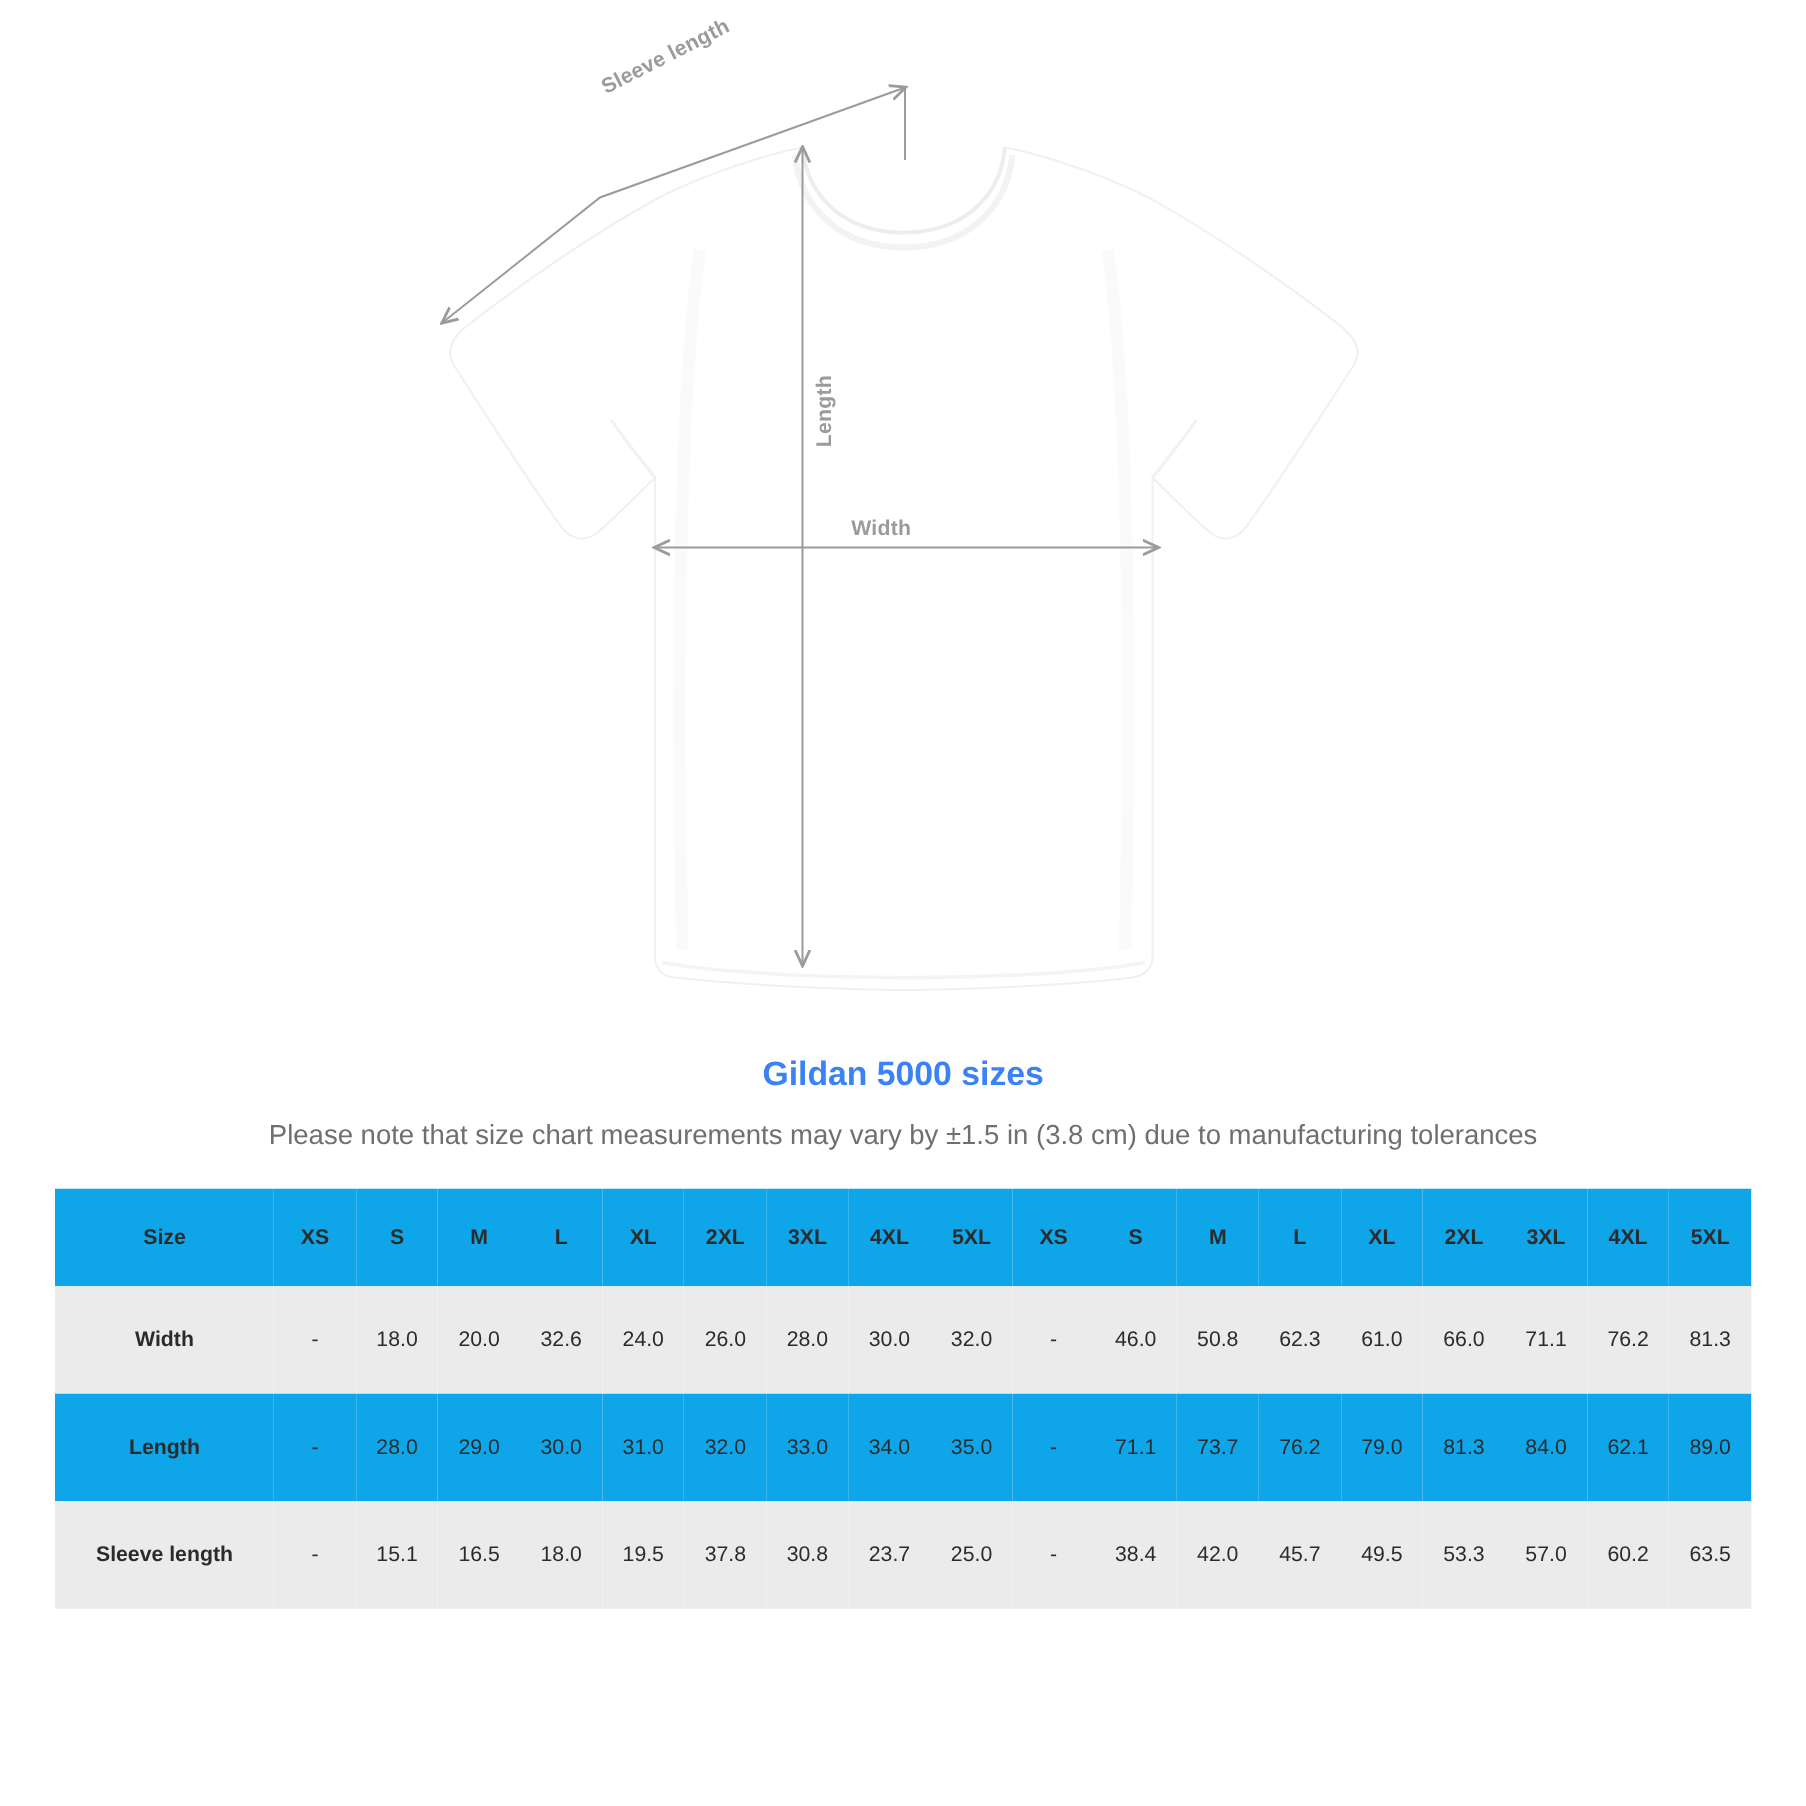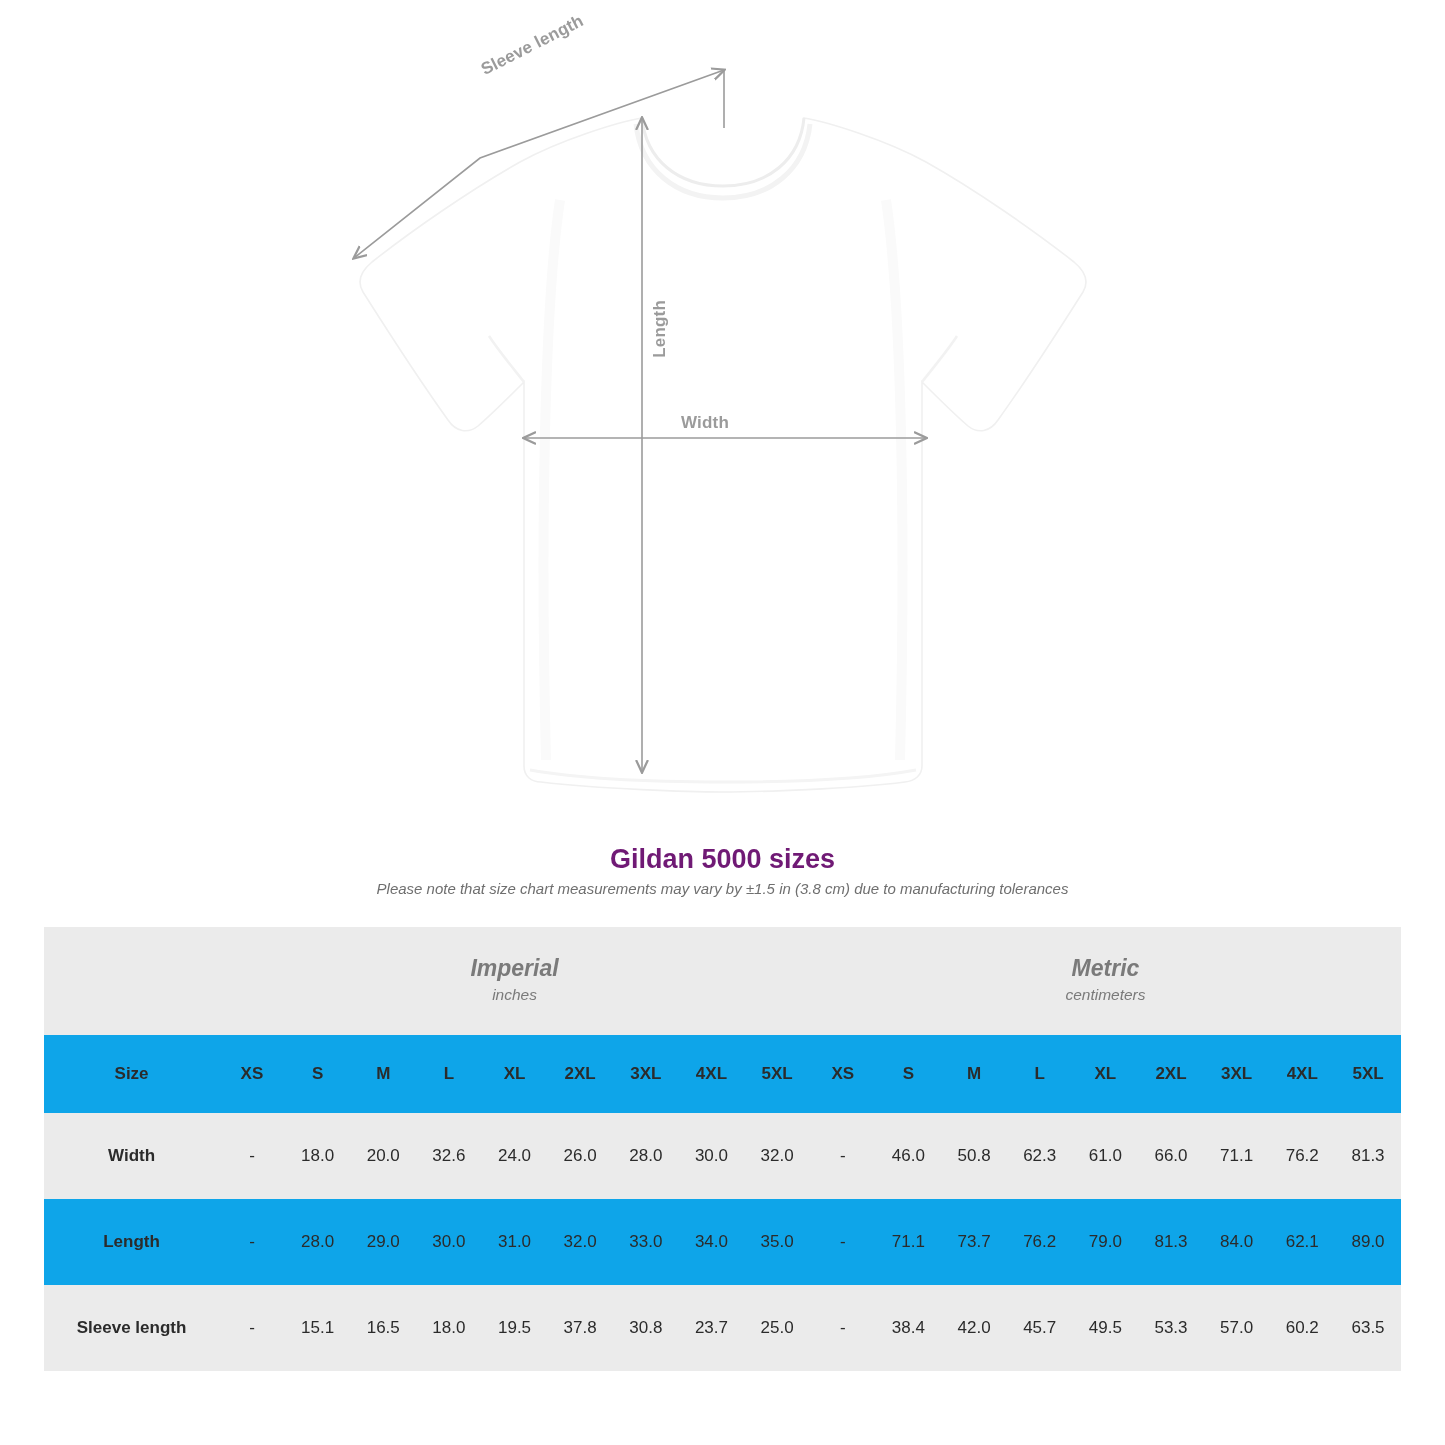--- a/index.html
+++ b/index.html
@@ -58,28 +58,27 @@
   }
 
   
   .title-block {
     text-align: center;
     margin-top: 14px;
   }
   .chart-title {
     font-size: 27px;
     font-weight: bold;
-    color: #701a75;
+    color: #3b82f6;
     margin: 0;
   }
   .chart-note {
-    font-size: 15px;
-    font-style: italic;
+    font-size: 22px;
     color: #6f6f6f;
-    margin: 5px 0 0 0;
+    margin: 20px 0 0 0;
   }
 
   
   .table-wrap {
     margin: 30px 44px 0 44px;
   }
   table.size-table {
     border-collapse: collapse;
     width: 1357px;
     table-layout: fixed;
@@ -230,31 +229,20 @@
           <col class="c-cell">
           <col class="c-cell">
           <col class="c-cell">
         <col class="c-cell">
           <col class="c-cell">
           <col class="c-cell">
           <col class="c-cell">
       </colgroup>
       <tbody>
 
-        <tr class="unit-header-row">
-          <td></td>
-          <td colspan="9">
-            <div class="unit-name">Imperial</div>
-            <div class="unit-sub">inches</div>
-          </td>
-          <td colspan="9">
-            <div class="unit-name">Metric</div>
-            <div class="unit-sub">centimeters</div>
-          </td>
-        </tr>
 
         <tr class="hdr-row plain">
           <th class="rowhead">Size</th>
           <th>XS</th>
           <th>S</th>
           <th>M</th>
           <th>L</th>
           <th>XL</th>
           <th>2XL</th>
           <th>3XL</th>

